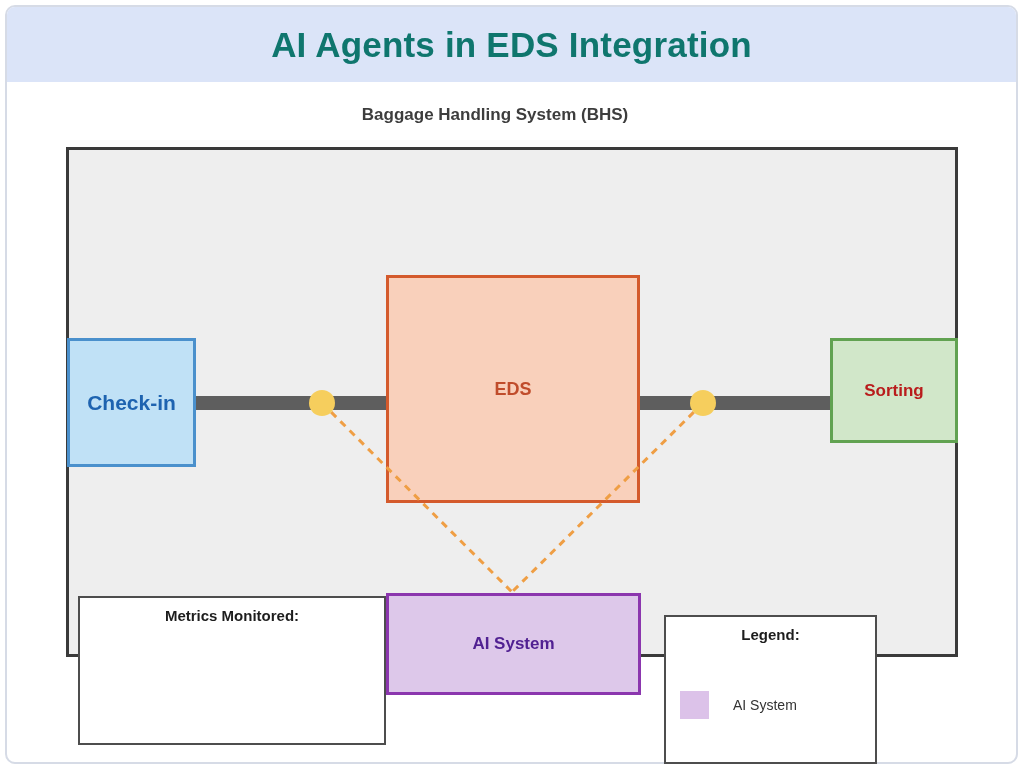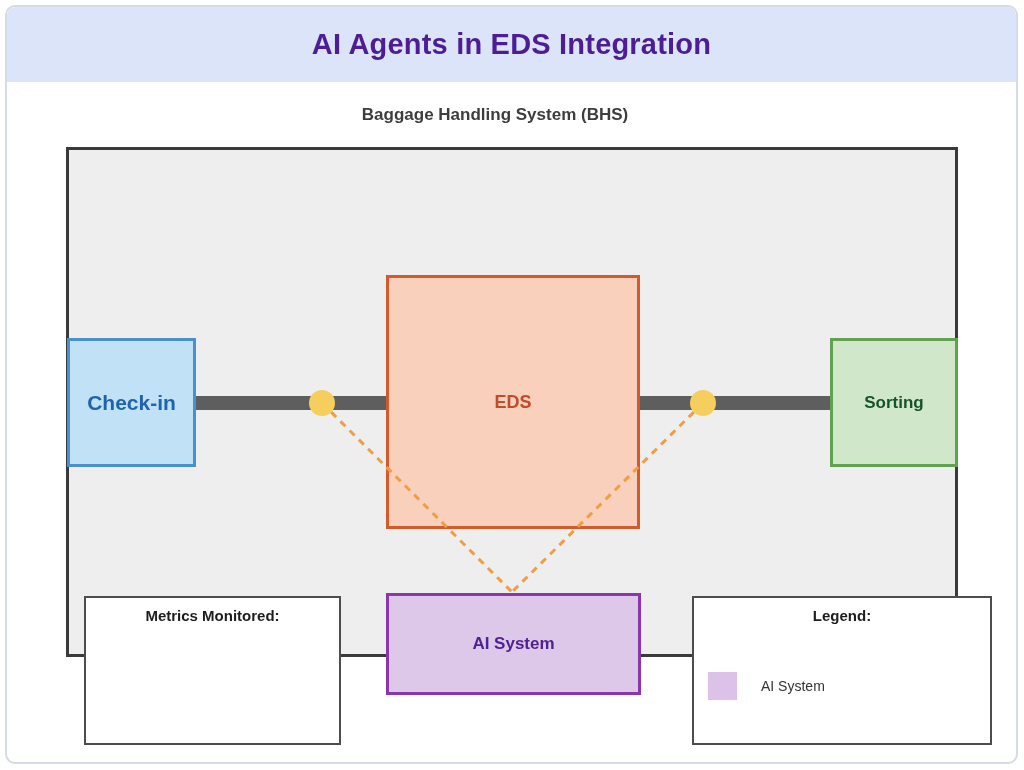--- a/index.html
+++ b/index.html
@@ -10,21 +10,21 @@
   .page-frame {
     position: absolute; left: 5px; top: 5px; width: 1013px; height: 759px;
     background: #ffffff; border: 2px solid #d6dbe6; border-radius: 10px; overflow: hidden;
   }
   .header-banner {
     position: absolute; left: 0; top: 0; width: 100%; height: 75px;
     background: #dbe4f8;
     display: flex; align-items: center; justify-content: center;
   }
   .page-title {
-    font-size: 29px; font-weight: 800; color: #4c1d95; letter-spacing: 0.2px;
+    font-size: 35px; font-weight: 800; color: #0f766e; letter-spacing: 0.2px;
   }
 
   .diagram-subtitle {
     position: absolute; left: 0; top: 105px; width: 990px;
     text-align: center; font-size: 17px; font-weight: 700; color: #3d3d3d;
   }
 
   
   .bhs-container {
     position: absolute; left: 66px; top: 147px; width: 892px; height: 510px;
@@ -39,47 +39,47 @@
   
   .node {
     position: absolute; display: flex; align-items: center; justify-content: center;
     font-weight: 700; z-index: 5;
   }
   .node-checkin {
     left: 67px; top: 338px; width: 129px; height: 129px;
     background: #c0e1f6; border: 3px solid #4a90cc; color: #1e63b0; font-size: 21px;
   }
   .node-eds {
-    left: 386px; top: 275px; width: 254px; height: 254px;
+    left: 386px; top: 275px; width: 254px; height: 228px;
     background: #f9d0bb; border: 3px solid #d45a2c; color: #c04c2b; font-size: 18px;
     z-index: 3;
   }
   .node-sorting {
-    left: 830px; top: 338px; width: 128px; height: 129px;
-    background: #d1e7c9; border: 3px solid #61a251; color: #14532d; font-size: 17px;
+    left: 830px; top: 338px; width: 128px; height: 105px;
+    background: #d1e7c9; border: 3px solid #61a251; color: #b91c1c; font-size: 17px;
   }
   .node-ai {
     left: 386px; top: 593px; width: 255px; height: 102px;
     background: #ddc8ea; border: 3px solid #8b36ae; color: #512192; font-size: 17px;
     z-index: 5;
   }
 
   
   .flow-overlay {
     position: absolute; left: 0; top: 0; width: 1024px; height: 770px;
     z-index: 4; pointer-events: none;
   }
 
   
   .panel {
     position: absolute; top: 596px; height: 149px; background: #ffffff;
     border: 2px solid #4d4d4d; z-index: 6;
   }
-  .panel-metrics { left: 84px; width: 257px; }
-  .panel-legend  { left: 692px; width: 300px; }
+  .panel-metrics { left: 78px; width: 308px; }
+  .panel-legend  { left: 664px; width: 213px; margin-top: 19px; }
 
   .panel-title {
     position: absolute; left: 0; top: 9px; width: 100%;
     text-align: center; font-size: 15px; font-weight: 800; color: #1d1d1d;
   }
 
   .metric-list { position: absolute; left: 13px; top: 35px; }
   .metric-item {
     font-size: 13.5px; color: #2a2a2a; line-height: 25px; white-space: nowrap;
   }

